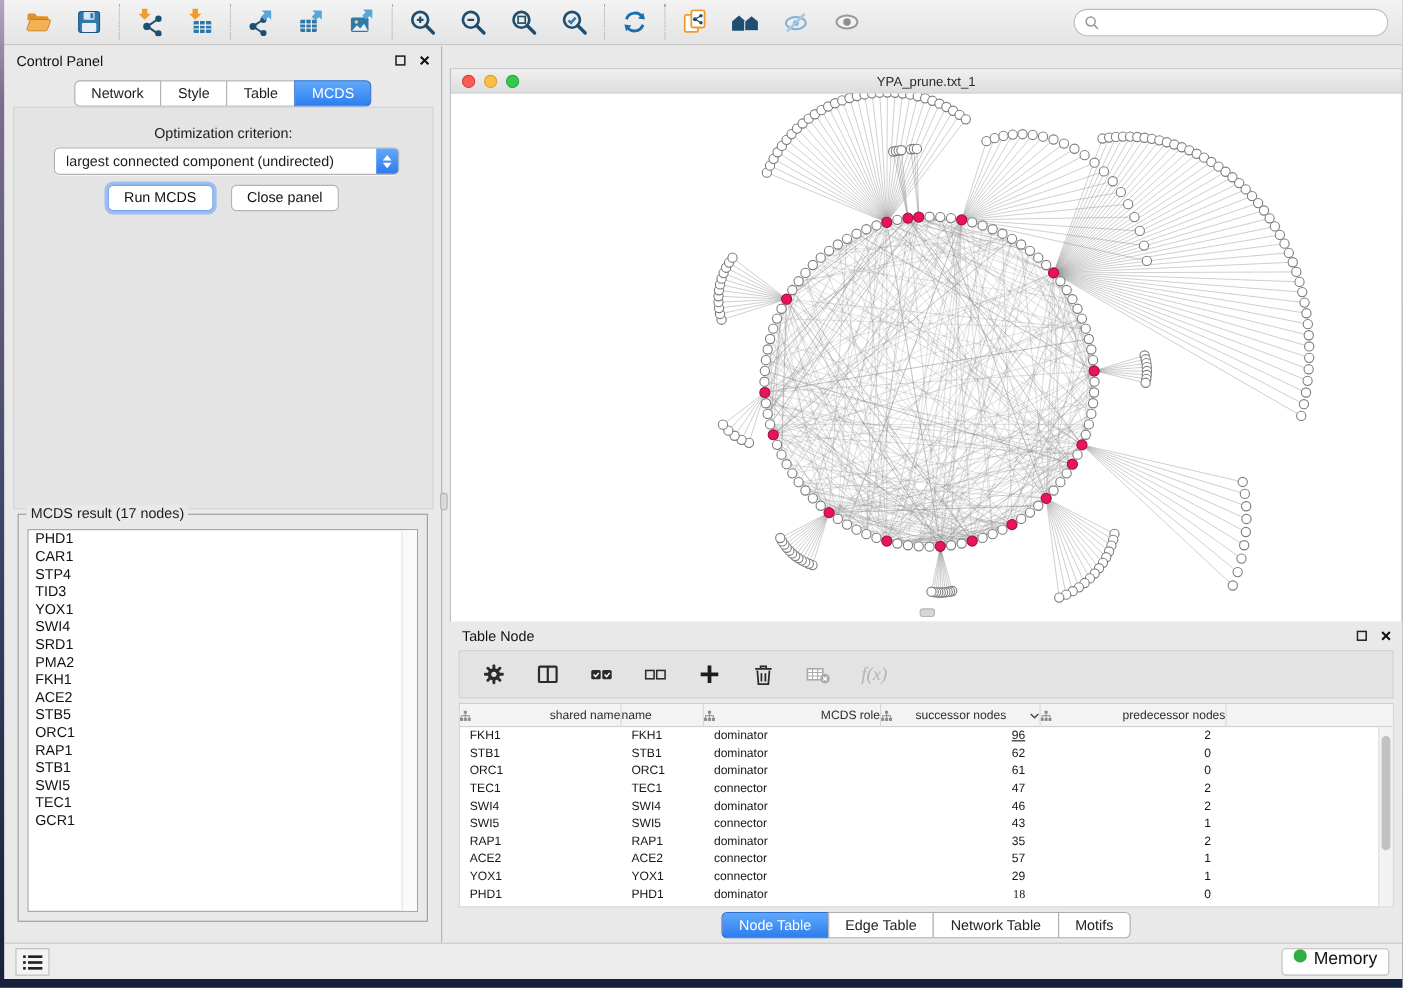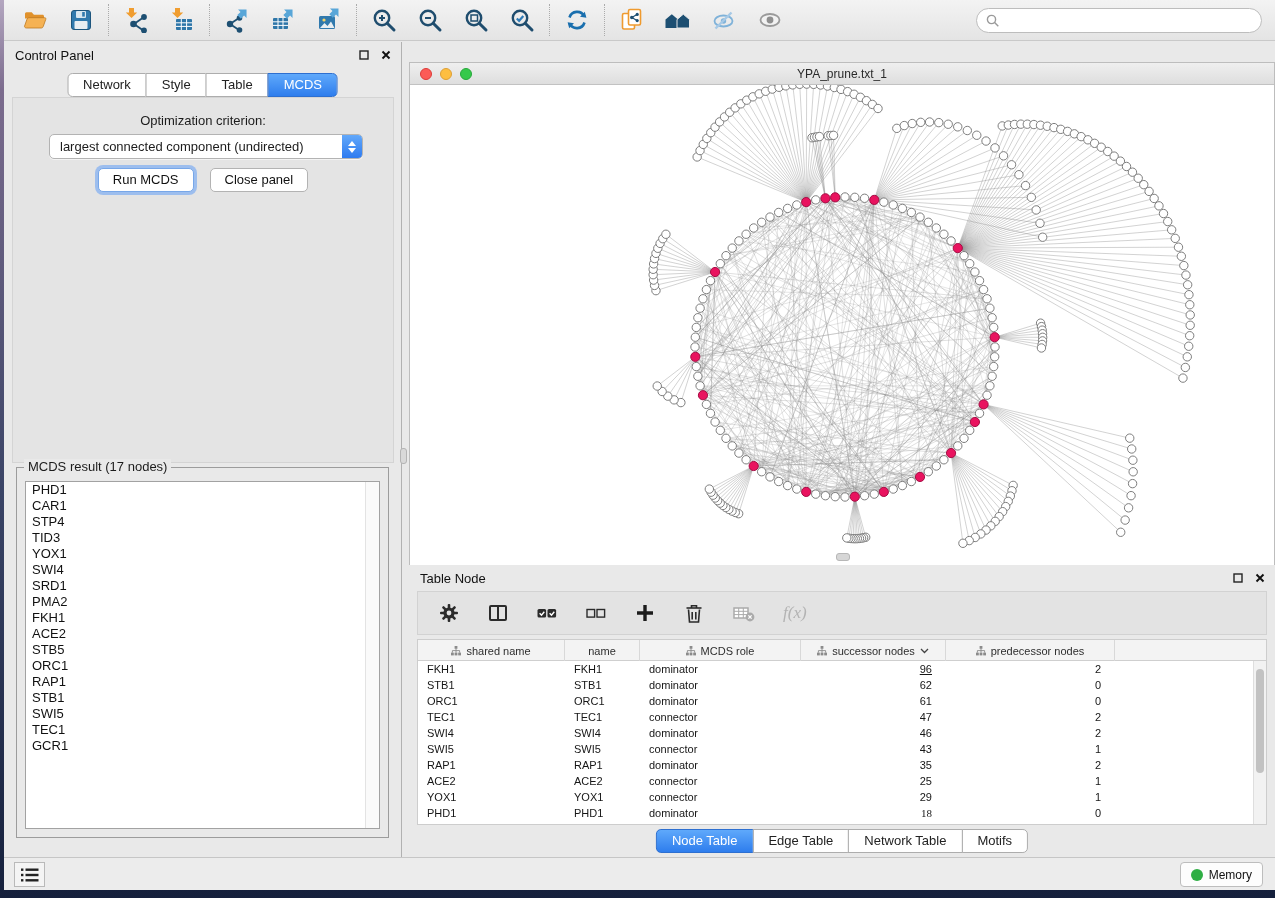--- a/index.html
+++ b/index.html
@@ -72,37 +72,37 @@
   .h-dimple { position:absolute; left:832px; top:553px; width:14px; height:8px; background:#d6d6d6;
     border:1px solid #b7b7b7; border-radius:3px; }
 
   
   .tp { position:absolute; left:405px; top:565px; width:866px; height:292px; background:#e9e9e9; }
   .tp-toolbar { position:absolute; left:8px; right:8px; top:26px; height:44px; background:#e3e3e3;
     border:1px solid #d2d2d2; display:flex; align-items:center; gap:27px; padding-left:20px; }
   .tp-table { position:absolute; left:8px; top:74px; width:850px; height:186px; background:#fff;
     border:1px solid #cdcdcd; overflow:hidden; }
   .thead { display:flex; height:21px; border-bottom:1px solid #cfcfcf; background:#f3f3f3; }
-  .th { display:flex; align-items:center; justify-content:center; gap:5px; font-size:11px; color:#2e2e2e;
+  .th { display:flex; align-items:center; justify-content:space-between; gap:5px; font-size:11px; color:#2e2e2e;
     border-right:1px solid #d8d8d8; height:21px; overflow:hidden; white-space:nowrap; }
   .trow { display:flex; height:16px; align-items:center; }
   .td { font-size:11px; color:#161616; white-space:nowrap; overflow:hidden; }
   .td.left { padding-left:9px; text-align:left; }
   .td.right{ padding-right:14px; text-align:right; }
   .tscroll { position:absolute; right:0; top:21px; bottom:0; width:13px; background:#f2f2f2; border-left:1px solid #dedede; }
   .tthumb { position:absolute; left:2px; top:8px; width:8px; height:104px; background:#c2c2c2; border-radius:4px; }
   .tp-tabs { position:absolute; left:50%; transform:translateX(-50%); bottom:4px; display:flex; }
 
   
   .statusbar { position:absolute; left:0; right:0; bottom:0; height:33px; background:#ececec;
     border-top:1px solid #c6c6c6; }
   .list-btn { position:absolute; left:10px; top:4px; width:31px; height:25px; background:#f4f4f4;
     border:1px solid #b9b9b9; display:flex; align-items:center; justify-content:center; }
   .mem-btn { position:absolute; right:12px; top:4px; height:25px; background:#fdfdfd; border:1px solid #bdbdbd;
-    border-radius:4px; display:flex; align-items:center; gap:6px; padding:0 10px; font-size:12px; color:#111; }
+    border-radius:4px; display:flex; align-items:flex-start; gap:6px; padding:0 10px; font-size:16px; color:#111; }
   .mem-dot { width:12px; height:12px; border-radius:50%; }
 </style>
 </head>
 <body>
 
 <div class="app">
 
   <div class="toolbar">
     <div class="tb-group">
       <div class="tb-icon">
@@ -1330,21 +1330,21 @@
             <div class="td left" style="width: 147px;">RAP1</div>
             <div class="td left" style="width: 75px;">RAP1</div>
             <div class="td left" style="width: 161px;">dominator</div>
             <div class="td right" style="width: 145px;">35</div>
             <div class="td right" style="width: 169px;">2</div>
           </div>
           <div class="trow">
             <div class="td left" style="width: 147px;">ACE2</div>
             <div class="td left" style="width: 75px;">ACE2</div>
             <div class="td left" style="width: 161px;">connector</div>
-            <div class="td right" style="width: 145px;">25</div>
+            <div class="td right" style="width: 145px;">57</div>
             <div class="td right" style="width: 169px;">1</div>
           </div>
           <div class="trow">
             <div class="td left" style="width: 147px;">YOX1</div>
             <div class="td left" style="width: 75px;">YOX1</div>
             <div class="td left" style="width: 161px;">connector</div>
             <div class="td right" style="width: 145px;">29</div>
             <div class="td right" style="width: 169px;">1</div>
           </div>
           <div class="trow">

